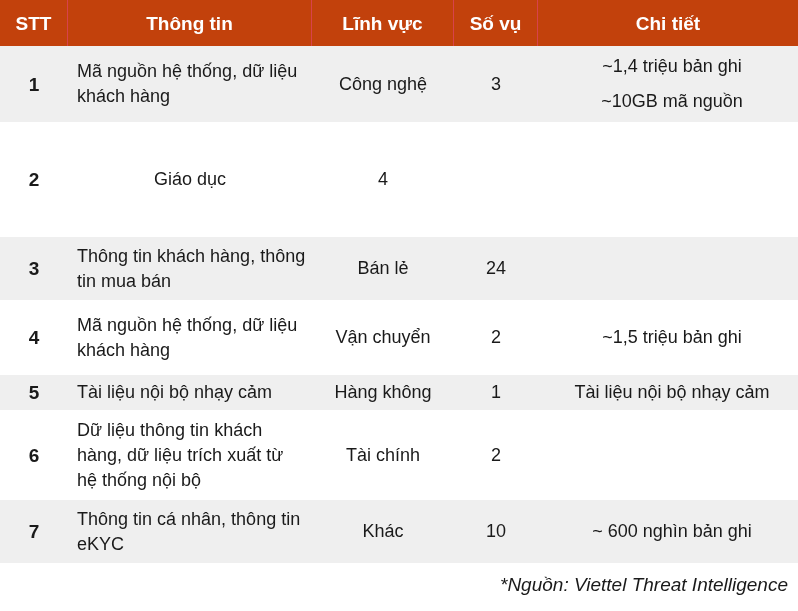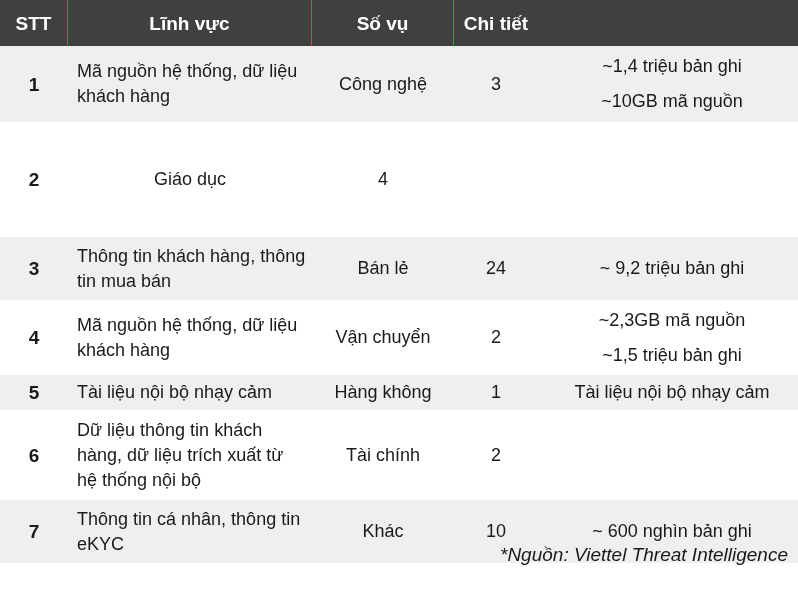--- a/index.html
+++ b/index.html
@@ -1,38 +1,39 @@
 <!DOCTYPE html>
 <html><head>
 <meta charset="utf-8">
 <style>
   html, body { margin:0; padding:0; background:#ffffff; }
   body { width:798px; height:611px; overflow:hidden; font-family:"Liberation Sans", "DejaVu Sans", sans-serif; color:#1a1a1a; }
   .tbl { position:relative; width:798px; }
   .row { display:grid; grid-template-columns: 68px 244px 142px 84px 260px; }
-  .hdr { background:#404040; height:46px; }
+  .hdr { background:#c2410c; height:46px; }
   .hdr .c { color:#ffffff; font-weight:bold; font-size:19px; justify-content:center; text-align:center; border-right:1px solid #d8424b; }
   .hdr .c:last-child { border-right:none;text-align:right; }
   .c { display:flex; align-items:center; box-sizing:border-box; font-size:18px; line-height:25px; }
   .c.stt { justify-content:center; font-weight:bold; font-size:19px; }
   .c.info { padding-left:9px; padding-right:6px; }
   .c.field { justify-content:center; text-align:center; }
   .c.count { justify-content:center; }
   .c.detail { flex-direction:column; align-items:center; justify-content:center; padding-left:8px; }
   .c.detail span { display:block; line-height:35px; }
   .odd { background:#efefef; }
   .even { background:#ffffff; }
-  .source { position:absolute; right:10px; top:544px; font-style:italic; font-size:19px; color:#1a1a1a; }
+  .source { position:absolute; right:10px; top:574px; font-style:italic; font-size:19px; color:#1a1a1a; }
 </style>
 </head>
 <body>
 
 <div class="tbl">
   <div class="row hdr">
     <div class="c">STT</div>
+    <div class="c">Thông tin</div>
     <div class="c">Lĩnh vực</div>
     <div class="c">Số vụ</div>
     <div class="c">Chi tiết</div>
   </div>
 
   <div class="row odd" style="height:76px">
     <div class="c stt">1</div>
     <div class="c info">Mã nguồn hệ thống, dữ liệu khách hàng</div>
     <div class="c field">Công nghệ</div>
     <div class="c count">3</div>
@@ -46,32 +47,28 @@
     <div class="c stt">2</div>
     <div class="c field">Giáo dục</div>
     <div class="c count">4</div>
   </div>
 
   <div class="row odd" style="height:63px">
     <div class="c stt">3</div>
     <div class="c info">Thông tin khách hàng, thông tin mua bán</div>
     <div class="c field">Bán lẻ</div>
     <div class="c count">24</div>
-    <div class="c detail">
-      <span>~ 9,2 triệu bản ghi</span>
-    </div>
   </div>
 
   <div class="row even" style="height:75px">
     <div class="c stt">4</div>
     <div class="c info">Mã nguồn hệ thống, dữ liệu khách hàng</div>
     <div class="c field">Vận chuyển</div>
     <div class="c count">2</div>
     <div class="c detail">
-      <span>~2,3GB mã nguồn</span>
       <span>~1,5 triệu bản ghi</span>
     </div>
   </div>
 
   <div class="row odd" style="height:35px">
     <div class="c stt">5</div>
     <div class="c info">Tài liệu nội bộ nhạy cảm</div>
     <div class="c field">Hàng không</div>
     <div class="c count">1</div>
     <div class="c detail">

